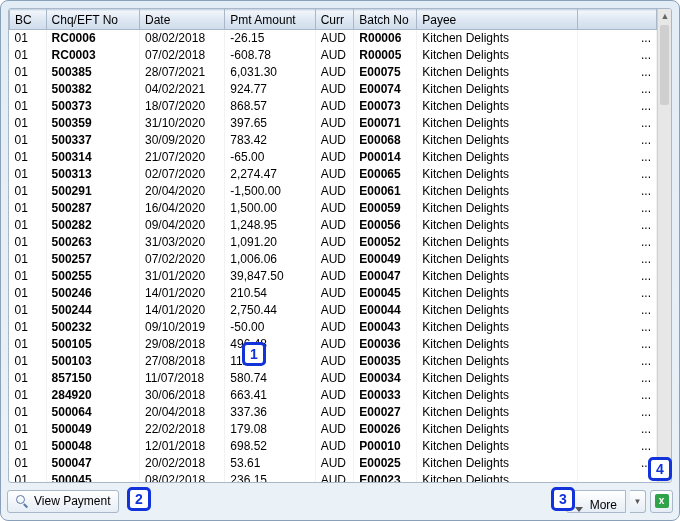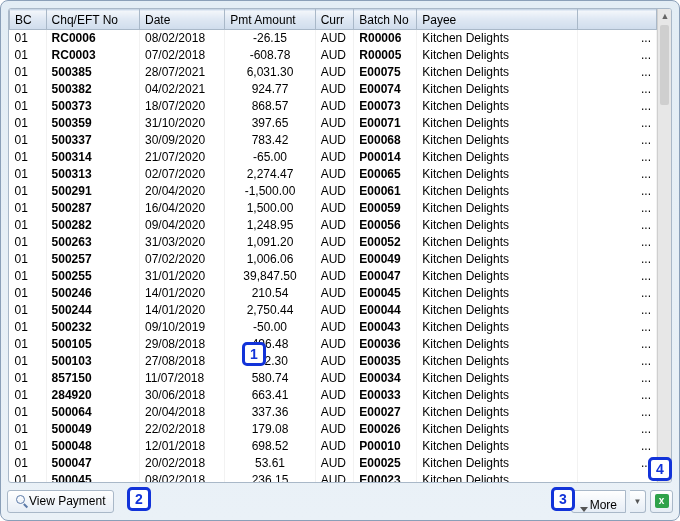--- a/index.html
+++ b/index.html
@@ -75,42 +75,42 @@
   table.grid tbody td {
     border-right: 1px solid #f2f2f2;
     padding: 0 5px;
     height: 17px;
     line-height: 17px;
     font-size: 12px;
     white-space: nowrap;
     overflow: hidden;
     color: #000;
   }
-  table.grid tbody td.right { text-align: center; }
+  table.grid tbody td.right { text-align: left; }
   td.linkcol { color: #1838c1; font-weight: bold; }
   td.extra { text-align: right; color: #000; }
   
   col.c-bc     { width: 36px; }
   col.c-chq    { width: 92px; }
   col.c-date   { width: 84px; }
   col.c-amt    { width: 89px; }
   col.c-curr   { width: 38px; }
   col.c-batch  { width: 62px; }
   col.c-payee  { width: 158px; }
   col.c-extra  { width: 78px; }
 
   
   .toolbar {
     position: absolute;
     left: 6px; right: 6px; bottom: 6px; height: 26px;
     display: flex; align-items: center; gap: 4px;
   }
   .toolbar .spacer { flex: 1; }
   .btn {
-    display: inline-flex; align-items: center; 
+    display: inline-flex; align-items: center; gap: 5px;
     height: 23px; padding: 0 8px;
     border: 1px solid #a9b8c8;
     border-radius: 3px;
     background: linear-gradient(to bottom, #ffffff 0%, #e6edf5 100%);
     color: #000;
     font-size: 12px;
     user-select: none;
   }
   .btn .tri {
     width: 0; height: 0;

